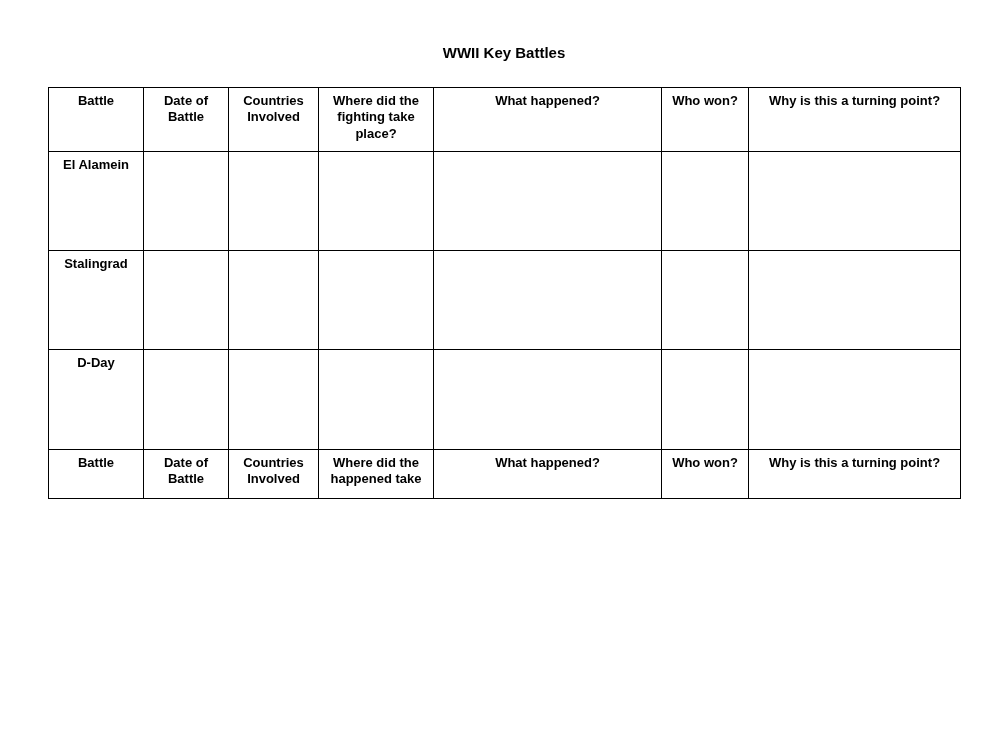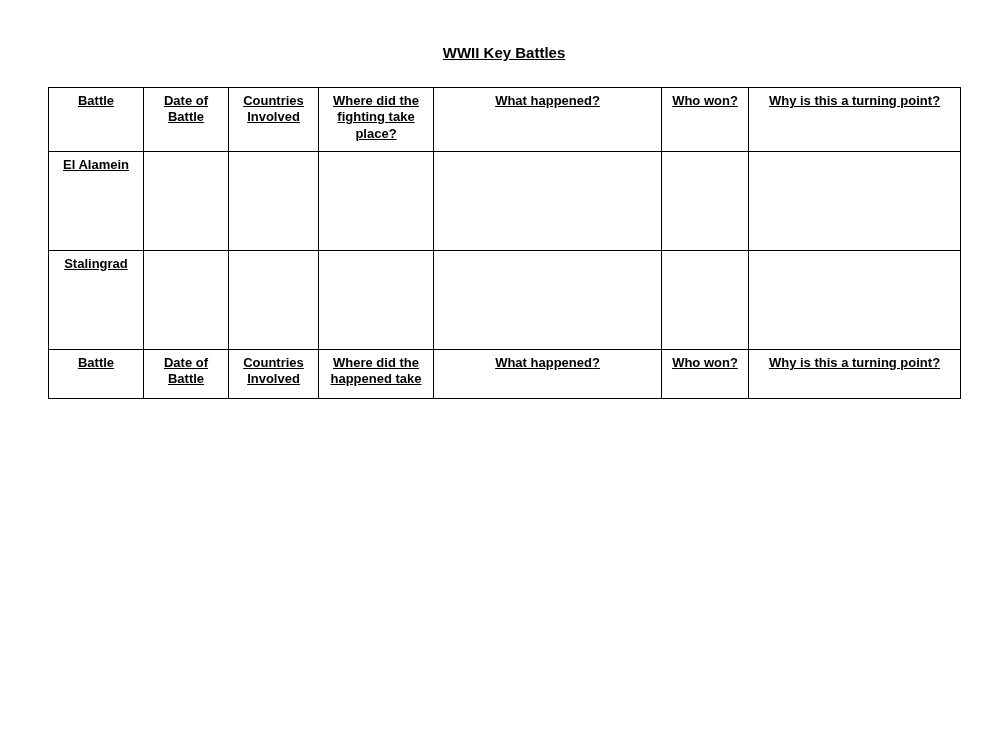--- a/index.html
+++ b/index.html
@@ -8,21 +8,20 @@
     background: #ffffff;
     font-family: "Liberation Sans", sans-serif;
     color: #000000;
   }
   .page {
     width: 968px;
     height: 741px;
     box-sizing: border-box;
     padding: 44px 48px 6px 48px;
     background: #ffffff;
-    text-decoration: underline;
   }
   .doc-title {
     width: 912px;
     text-align: center;
     font-size: 15px;
     font-weight: bold;
     margin: 0 0 26px 0;
   }
   table.battles {
     border-collapse: collapse;
@@ -92,20 +91,29 @@
     <tr class="row-stalin">
       <td>Stalingrad</td>
       <td></td>
       <td></td>
       <td></td>
       <td></td>
       <td></td>
       <td></td>
     </tr>
 
+    <tr class="row-dday">
+      <td>D-Day</td>
+      <td></td>
+      <td></td>
+      <td></td>
+      <td></td>
+      <td></td>
+      <td></td>
+    </tr>
 
     <tr class="row-footer">
       <td>Battle</td>
       <td>Date of Battle</td>
       <td>Countries Involved</td>
       <td>Where did the happened take</td>
       <td>What happened?</td>
       <td>Who won?</td>
       <td>Why is this a turning point?</td>
     </tr>

